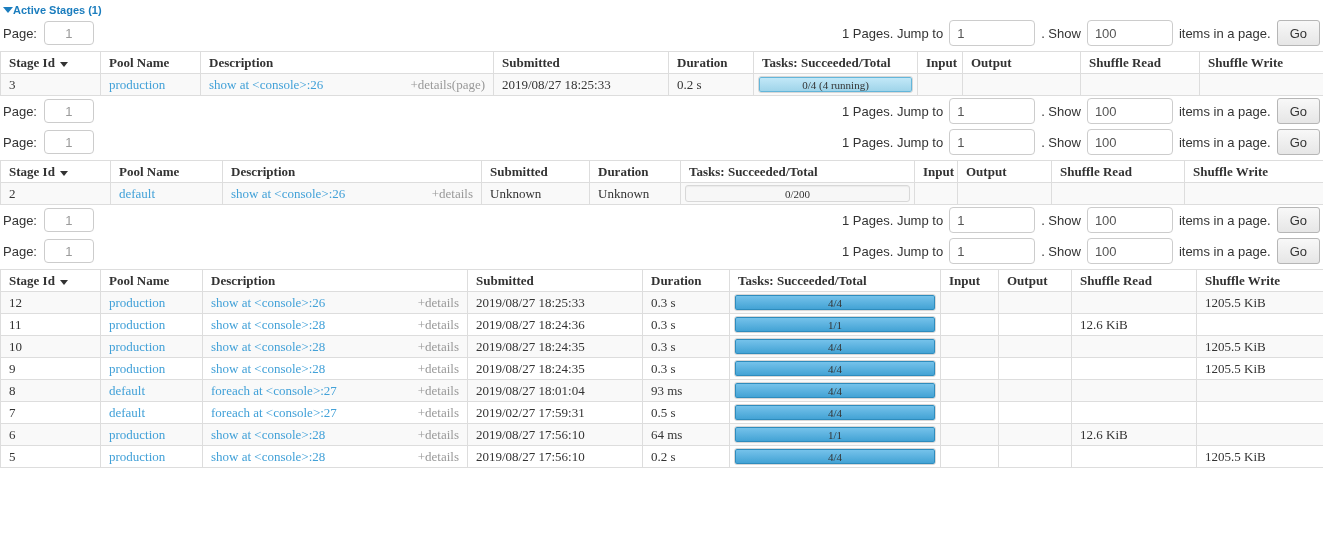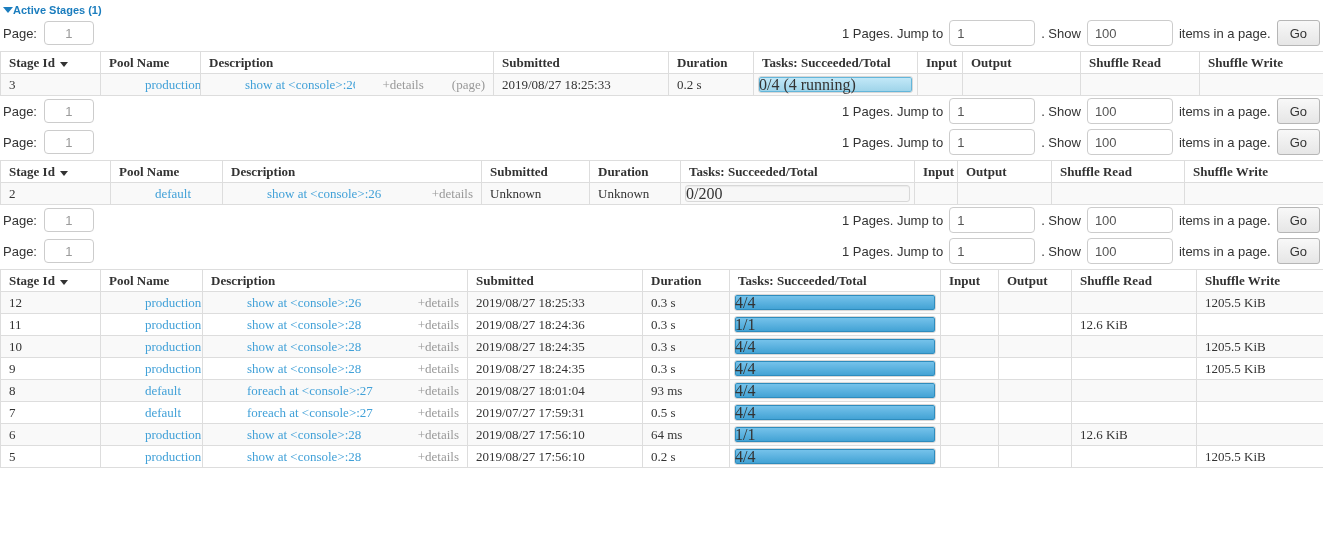--- a/index.html
+++ b/index.html
@@ -33,22 +33,22 @@
     background: #eee linear-gradient(#f8f8f8, #e6e6e6);
     border: 1px solid #b6b6b6; border-radius: 3px; height: 26px; padding: 0 12px;
   }
   table.stages-table { width: 1323px; table-layout: fixed; border-collapse: collapse; background: #fff; font-family: Liberation Serif, serif; }
   .stages-table th, .stages-table td {
     border: 1px solid var(--border-gray); padding: 3px 8px; text-align: left;
     white-space: nowrap; overflow: hidden; line-height: 15px;
   }
   .stages-table th { font-weight: bold; background: #fff; cursor: pointer; }
   .stages-table tbody tr:nth-child(odd) { background: var(--stripe-bg); }
-  a.tbl-link { color: var(--link-blue); text-decoration: none; cursor: pointer; margin-left: 36px; }
-  .muted { color: var(--muted-gray); cursor: pointer; margin-left: 28px; }
+  a.tbl-link { color: var(--link-blue); text-decoration: none; cursor: pointer; }
+  .muted { color: var(--muted-gray); cursor: pointer; }
   .c-desc-inner { display: flex; align-items: center; gap: 0; }
   .c-desc-inner .grow { flex: 1 1 auto; overflow: hidden; }
   .sort-tri {
     width: 0; height: 0; display: inline-block; margin-left: 5px;
     border-left: 4px solid transparent; border-right: 4px solid transparent;
     border-top: 5px solid #333;
   }
   td.c-tasks { padding: 2px 4px; }
   .progress {
     position: relative; height: 17px; border: 1px solid var(--progress-border);
@@ -59,21 +59,21 @@
   .progress.running .bar {
     background: var(--bar-running-fill) linear-gradient(rgba(255,255,255,.35), rgba(0,0,0,.05));
     box-shadow: inset 0 0 0 1px var(--bar-running-border);
   }
   .progress.done .bar {
     background: var(--bar-done-fill) linear-gradient(rgba(255,255,255,.28), rgba(0,0,0,.08));
     box-shadow: inset 0 0 0 1px var(--bar-done-border);
   }
   .plabel {
     position: absolute; left: 0; right: 0; top: 0; bottom: 0;
-    font-size: 16px; line-height: 16px; color: #333;
+    text-align: center; font-size: 11px; line-height: 16px; color: #333;
   }
 </style>
 </head>
 <body>
 
 <section>
   <h4 class="section-header first">
     <span class="tri-down"></span>
     <span>Active Stages (1)</span>
   </h4>
@@ -408,21 +408,21 @@
         </tr>
         <tr>
           <td>7</td>
           <td><a class="tbl-link">default</a></td>
           <td>
             <div class="c-desc-inner">
               <a class="tbl-link grow">foreach at &lt;console&gt;:27</a>
               <span class="muted">+details</span>
             </div>
           </td>
-          <td>2019/07/27 17:59:31</td>
+          <td>2019/02/27 17:59:31</td>
           <td>0.5 s</td>
           <td class="c-tasks">
             <div class="progress done">
               <div class="bar" style="width: 100%;"></div>
               <span class="plabel">4/4</span>
             </div>
           </td>
           <td></td>
           <td></td>
           <td></td>

